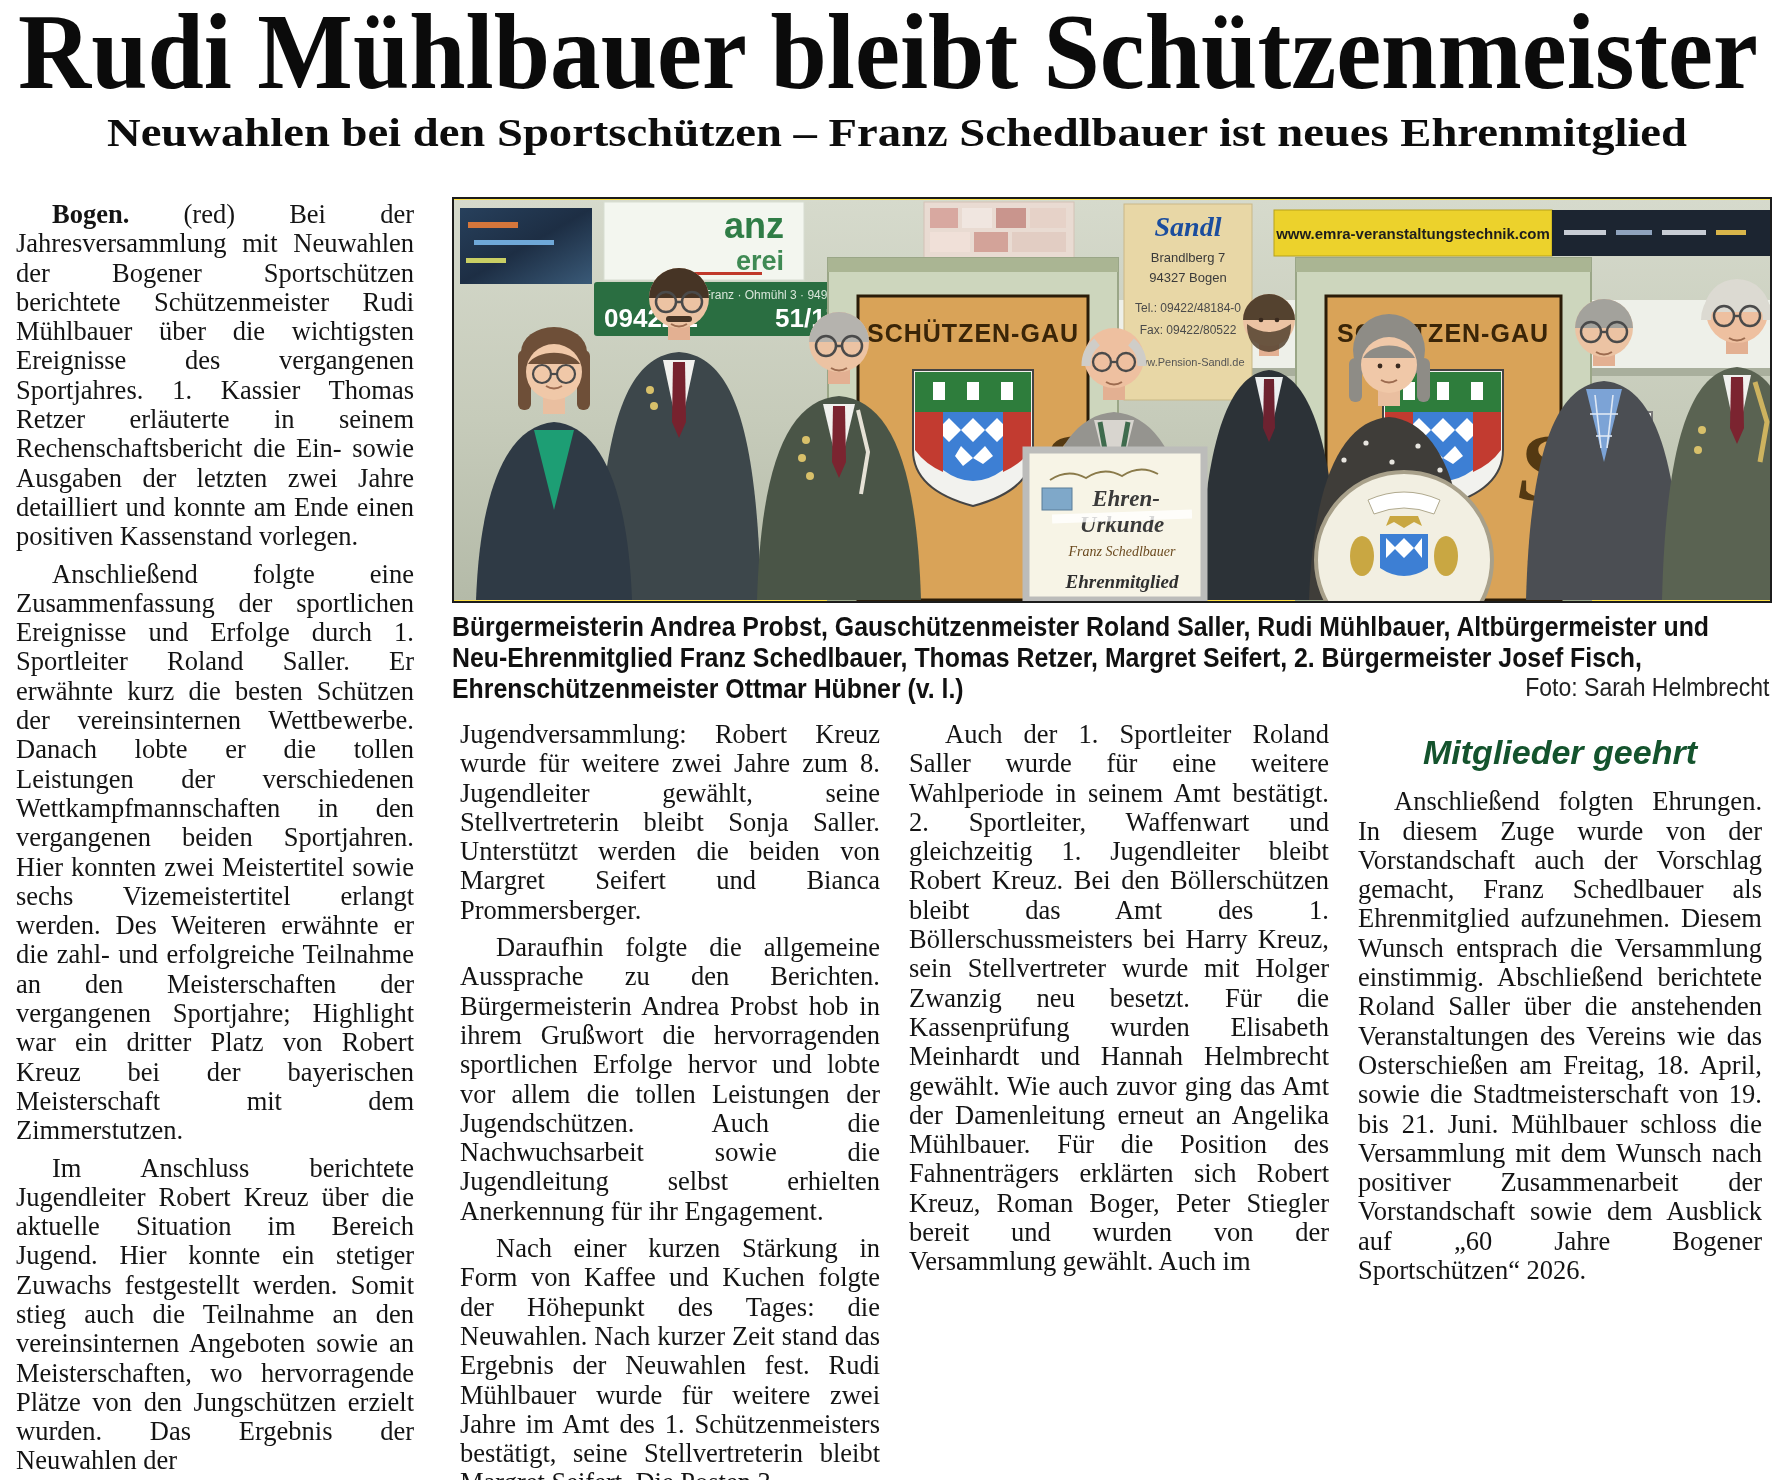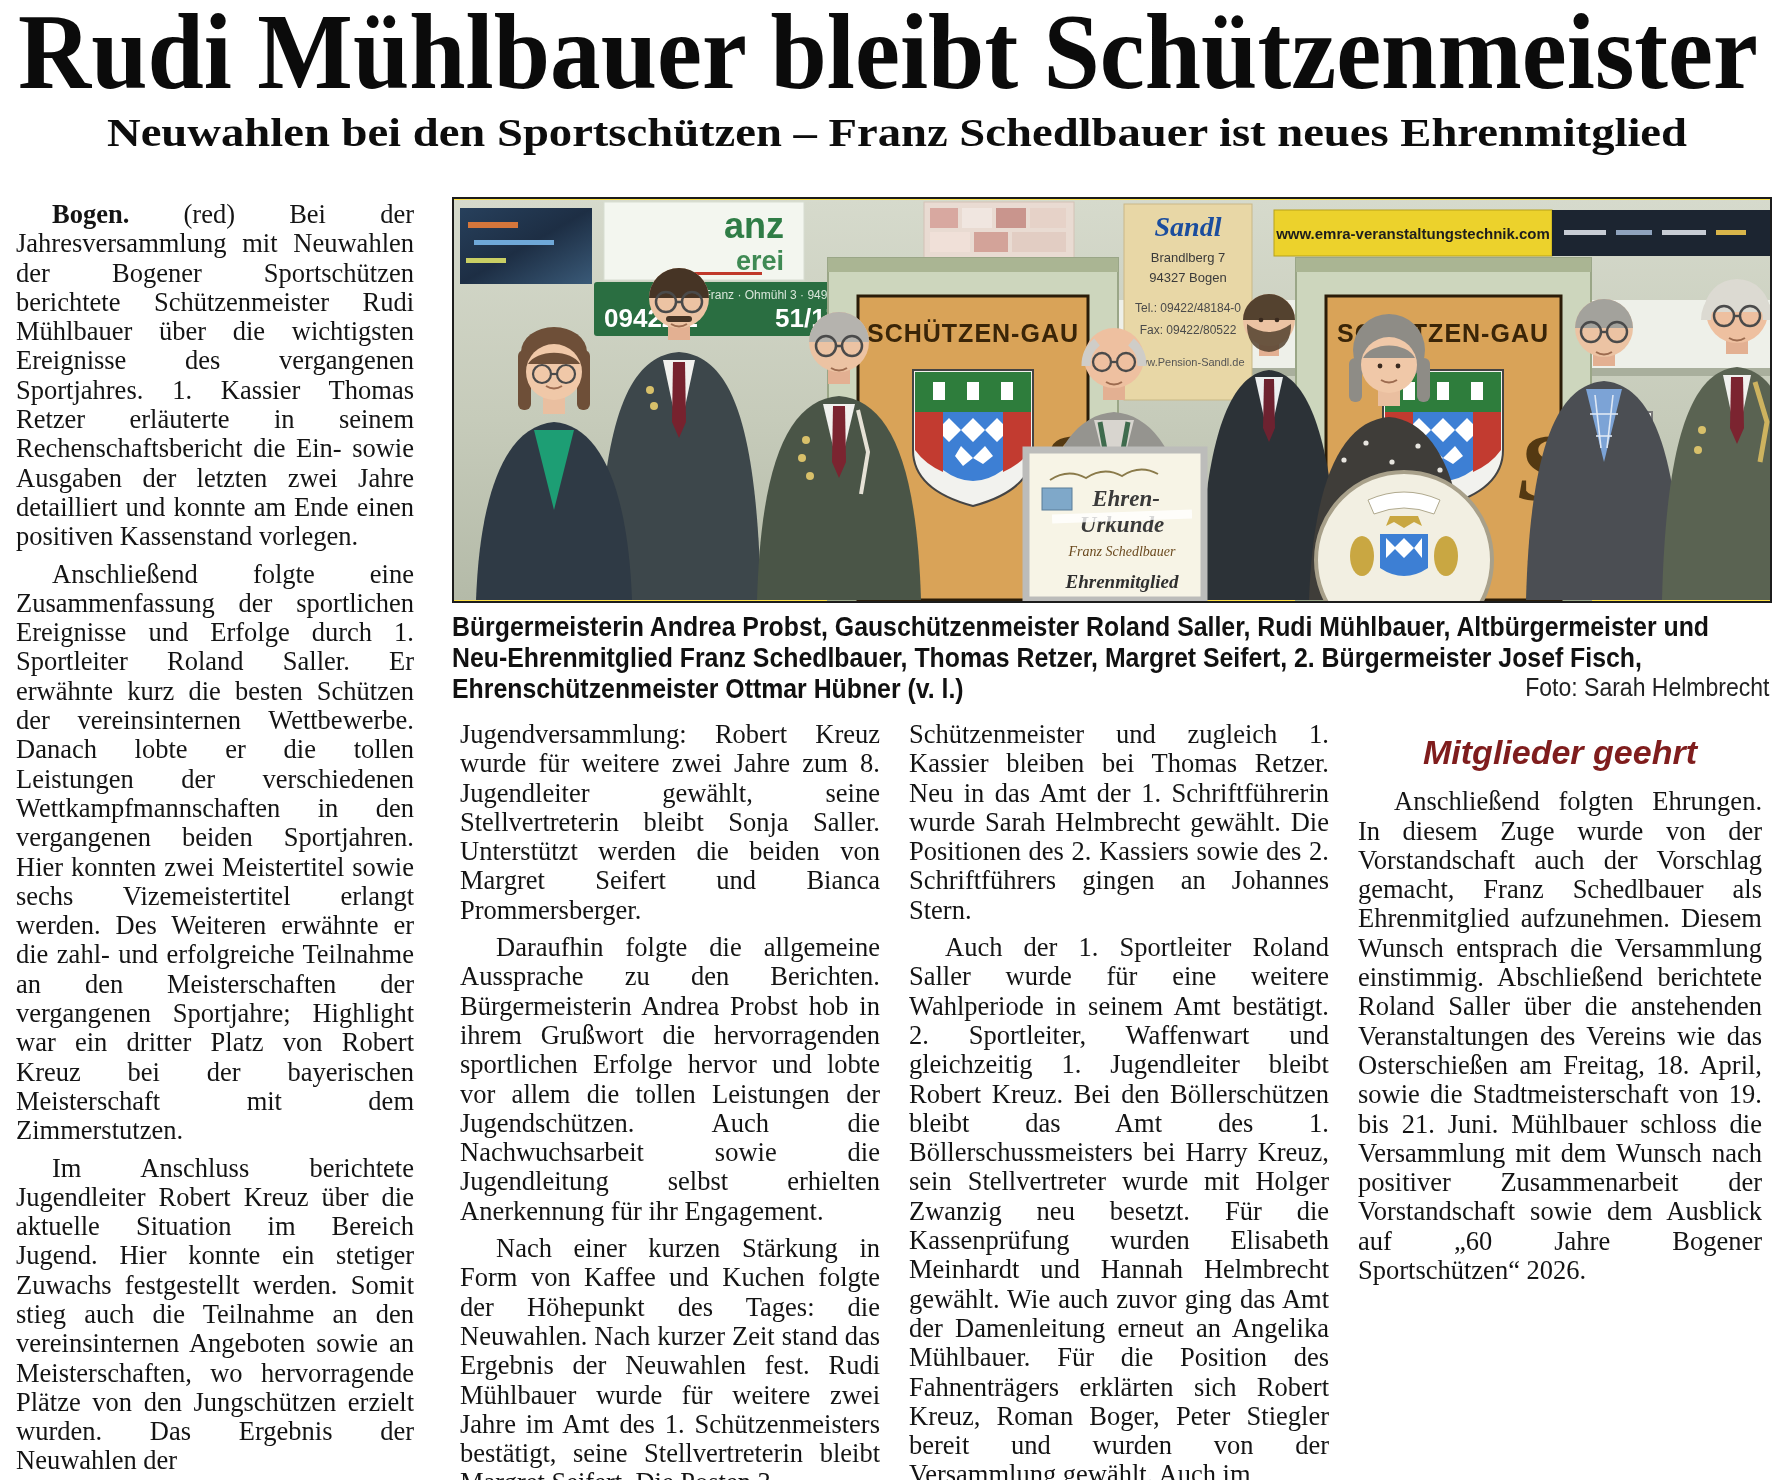--- a/index.html
+++ b/index.html
@@ -10,21 +10,21 @@
   #headline-wrap{left:0;top:2px;width:1776px;height:104px;}
   #subheadline-wrap{left:0;top:106px;width:1776px;height:54px;padding-left:9px;}
   
   .bodycol{font-size:26.5px;line-height:29.3px;text-align:justify;
            -webkit-hyphens:auto;hyphens:auto;overflow:hidden;}
   .bodycol p{margin:8px;}
   .bodycol p.indent{text-indent:36px;}
   .bodycol .lead{font-weight:700;}
   .bodycol h2{font-family:"Liberation Sans", sans-serif;font-style:italic;
               font-weight:700;font-size:34px;text-align:center;
-              margin:26px 0 20px 0;color:#7f1d1d;}
+              margin:26px 0 20px 0;color:#14532d;}
   #col1{left:8px;top:192px;width:414px;height:1290px;}
   #col2{left:452px;top:712px;width:436px;height:770px;}
   #col3{left:901px;top:712px;width:436px;height:770px;}
   #col4{left:1350px;top:712px;width:420px;height:770px;}
   
   #photo-frame{left:452px;top:197px;width:1316px;height:402px;
                border:2px solid #1c1c1c;background:#fde047;overflow:hidden;}
   
   #caption-box{left:452px;top:612px;width:1320px;height:96px;overflow:visible;}
   #caption-scale{position:absolute;left:0;top:0;width:1432px;
@@ -347,20 +347,19 @@
   </div>
 </div>
 
 <section class="abs bodycol" id="col2" lang="de">
   <p>Jugendversammlung: Robert Kreuz wurde für weitere zwei Jahre zum 8. Jugendleiter gewählt, seine Stellvertreterin bleibt Sonja Saller. Unterstützt werden die beiden von Margret Seifert und Bianca Prommersberger.</p>
   <p class="indent">Daraufhin folgte die allgemeine Aussprache zu den Berichten. Bürgermeisterin Andrea Probst hob in ihrem Grußwort die hervorragenden sportlichen Erfolge hervor und lobte vor allem die tollen Leistungen der Jugendschützen. Auch die Nachwuchsarbeit sowie die Jugendleitung selbst erhielten Anerkennung für ihr Engagement.</p>
   <p class="indent">Nach einer kurzen Stärkung in Form von Kaffee und Kuchen folgte der Höhepunkt des Tages: die Neuwahlen. Nach kurzer Zeit stand das Ergebnis der Neuwahlen fest. Rudi Mühlbauer wurde für weitere zwei Jahre im Amt des 1. Schützenmeisters bestätigt, seine Stellvertreterin bleibt Margret Seifert. Die Posten 3.</p>
 </section>
 
 <section class="abs bodycol" id="col3" lang="de">
-  <p>Schützenmeister und zugleich 1. Kassier bleiben bei Thomas Retzer. Neu in das Amt der 1. Schriftführerin wurde Sarah Helmbrecht gewählt. Die Positionen des 2. Kassiers sowie des 2. Schriftführers gingen an Johannes Stern.</p>
   <p class="indent">Auch der 1. Sportleiter Roland Saller wurde für eine weitere Wahlperiode in seinem Amt bestätigt. 2. Sportleiter, Waffenwart und gleichzeitig 1. Jugendleiter bleibt Robert Kreuz. Bei den Böllerschützen bleibt das Amt des 1. Böllerschussmeisters bei Harry Kreuz, sein Stellvertreter wurde mit Holger Zwanzig neu besetzt. Für die Kassenprüfung wurden Elisabeth Meinhardt und Hannah Helmbrecht gewählt. Wie auch zuvor ging das Amt der Damenleitung erneut an Angelika Mühlbauer. Für die Position des Fahnenträgers erklärten sich Robert Kreuz, Roman Boger, Peter Stiegler bereit und wurden von der Versammlung gewählt. Auch im</p>
 </section>
 
 <section class="abs bodycol" id="col4" lang="de">
   <h2>Mitglieder geehrt</h2>
   <p class="indent">Anschließend folgten Ehrungen. In diesem Zuge wurde von der Vorstandschaft auch der Vorschlag gemacht, Franz Schedlbauer als Ehrenmitglied aufzunehmen. Diesem Wunsch entsprach die Versammlung einstimmig. Abschließend berichtete Roland Saller über die anstehenden Veranstaltungen des Vereins wie das Osterschießen am Freitag, 18. April, sowie die Stadtmeisterschaft von 19. bis 21. Juni. Mühlbauer schloss die Versammlung mit dem Wunsch nach positiver Zusammenarbeit der Vorstandschaft sowie dem Ausblick auf „60 Jahre Bogener Sportschützen“ 2026.</p>
 </section>
 
 </body></html>

